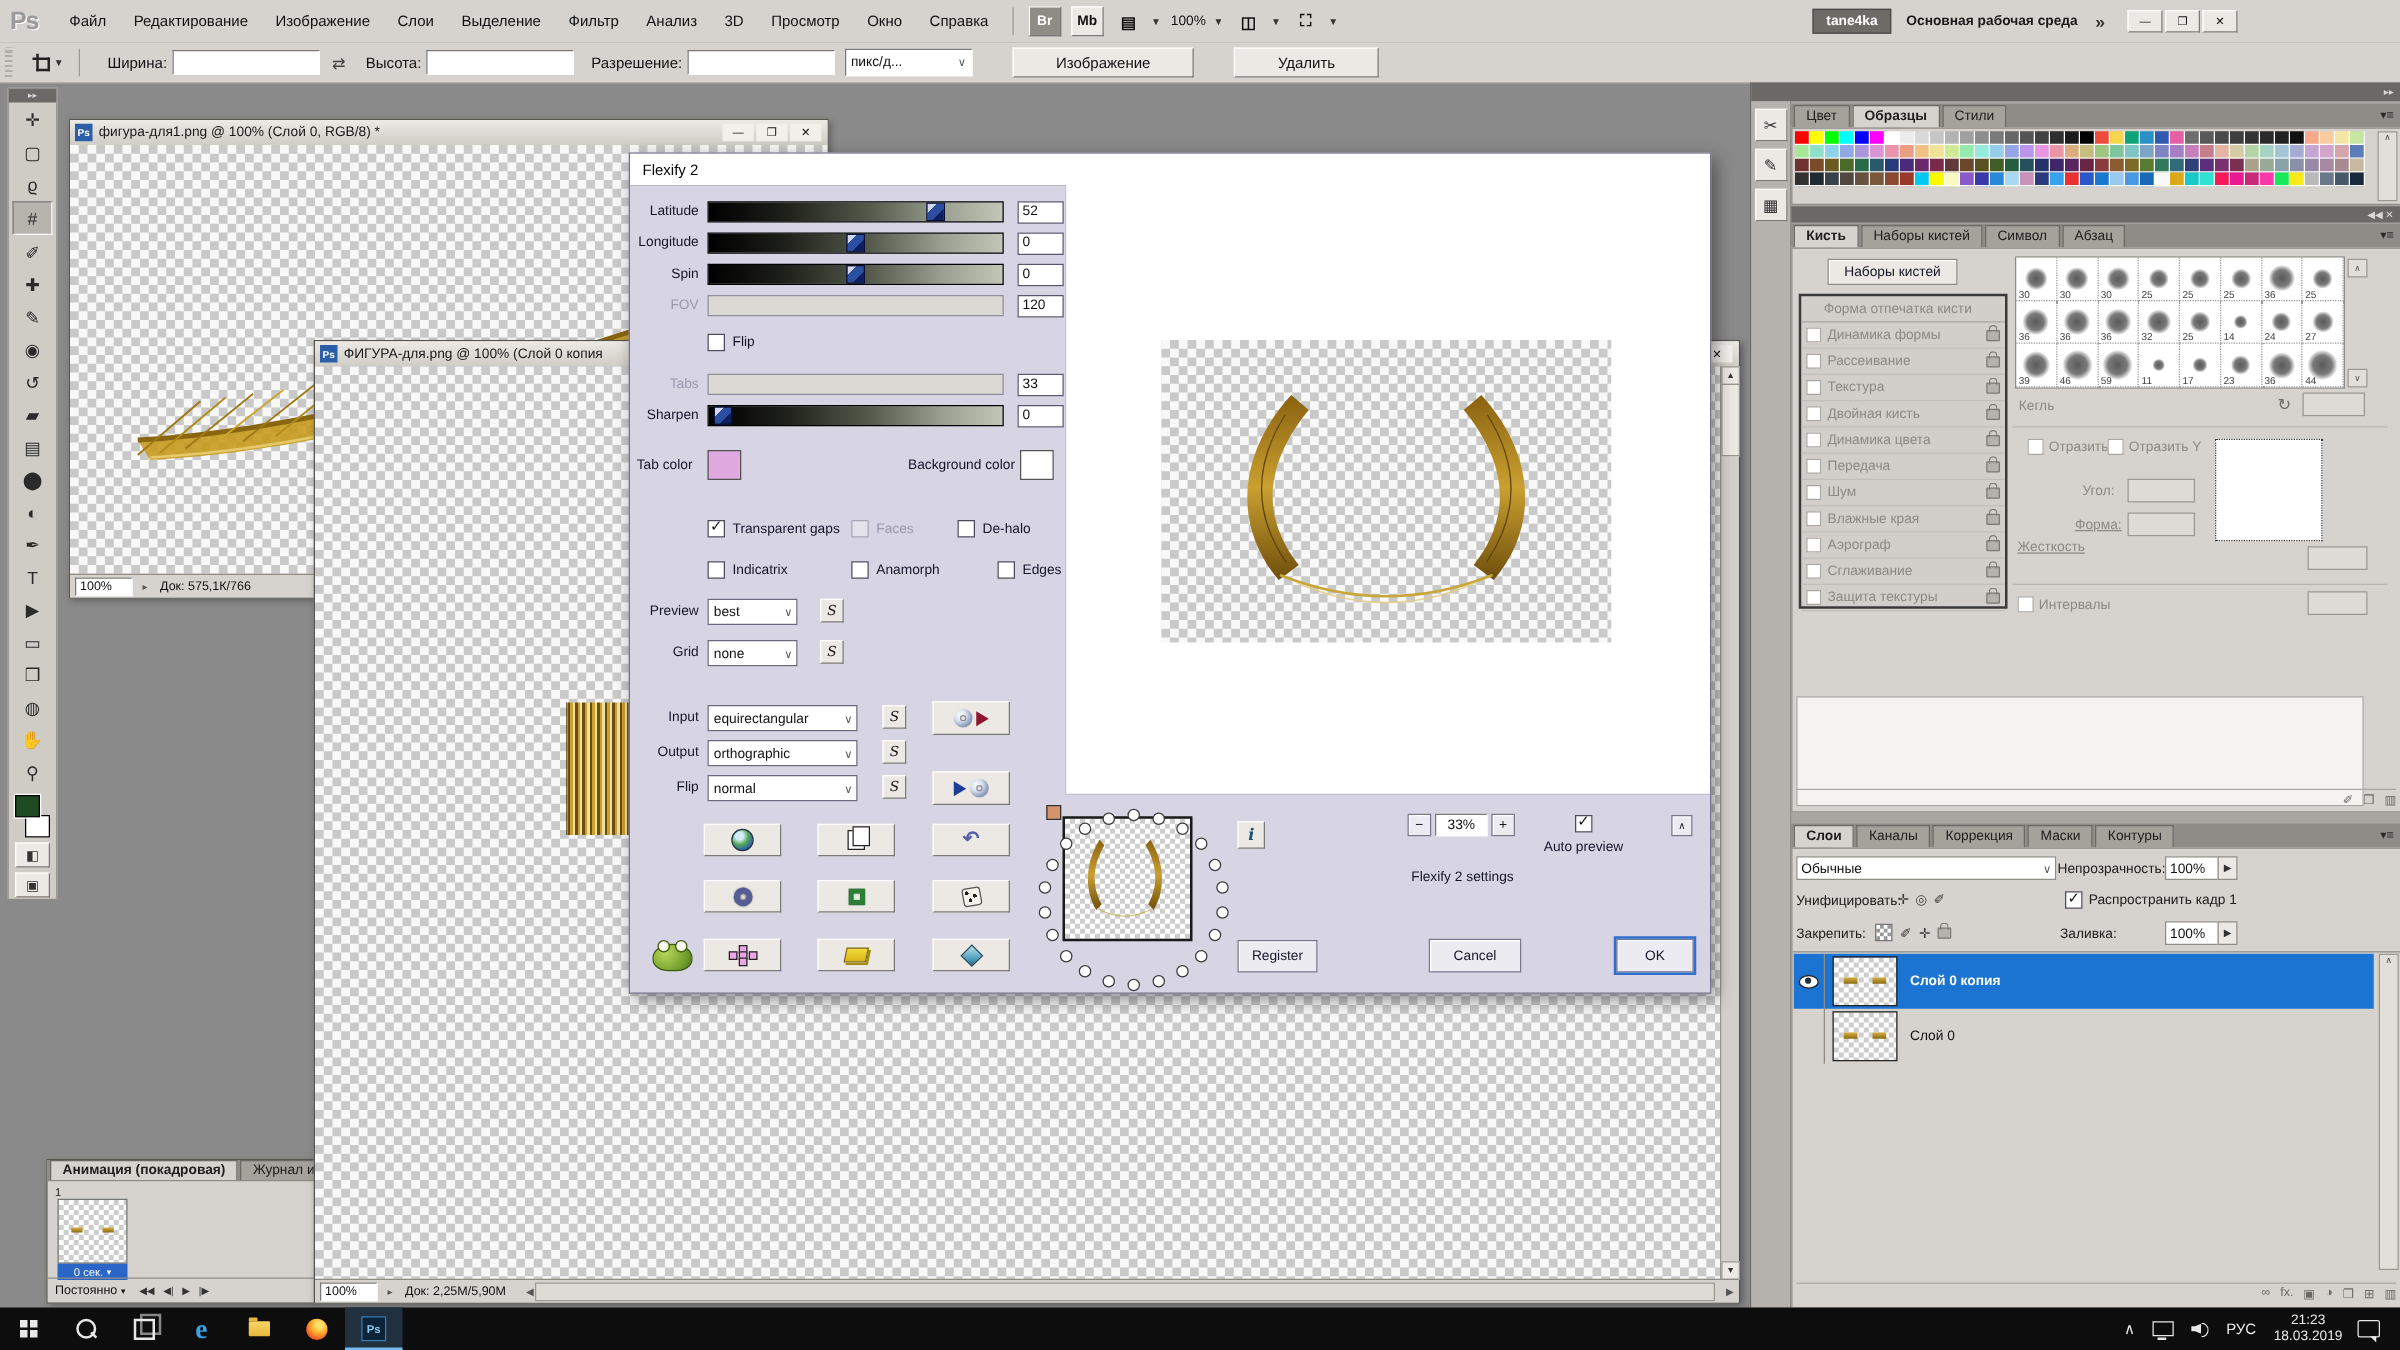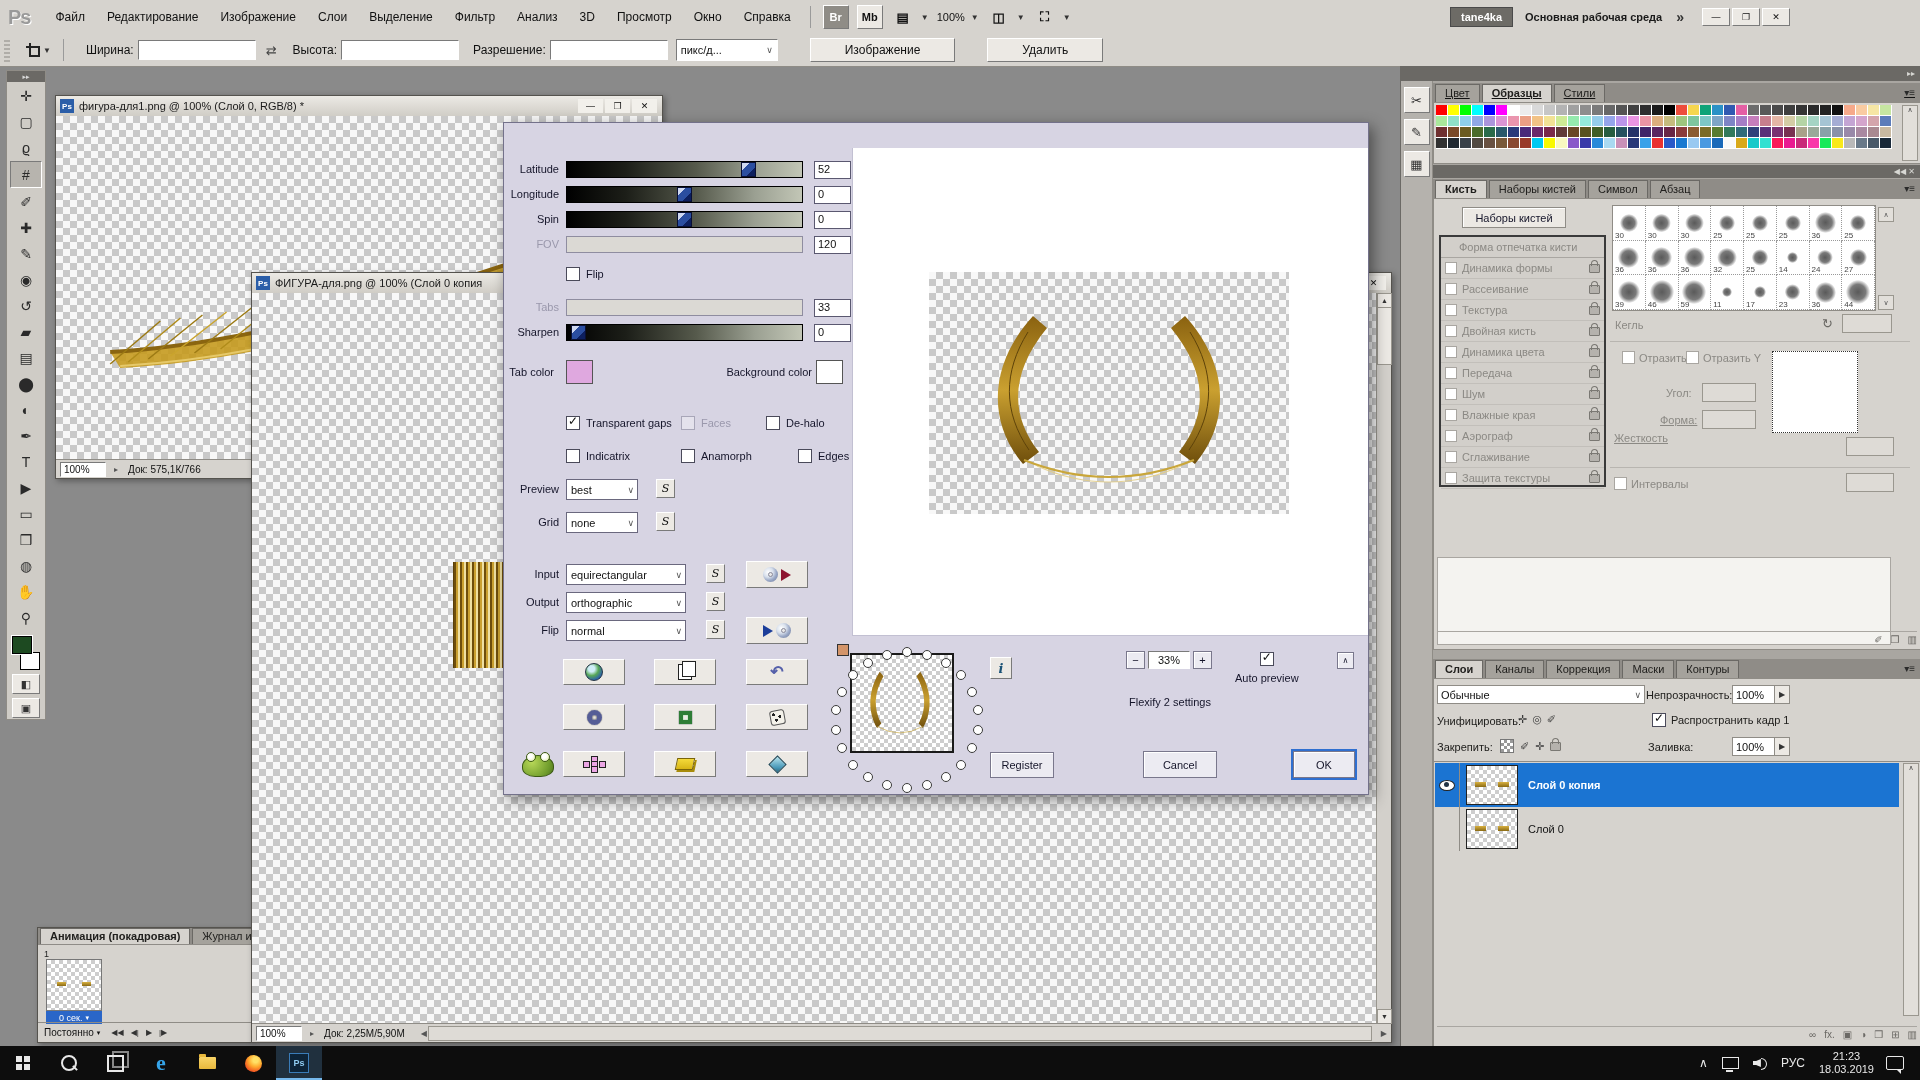--- a/index.html
+++ b/index.html
@@ -368,20 +368,23 @@
       <div class="zoom-box sunken">100%</div>
       <span class="mini-btn">▸</span>
       <span class="doc-info">Док: 2,25М/5,90М</span>
       <span class="mini-btn" style="margin-left:16px;">◀</span>
       <div class="hscroll-track"></div>
       <span class="mini-btn" style="margin-right:4px;">▶</span>
     </div>
   </div>
 
   <div id="dialog">
+    <div id="dlg-title">
+        <span>Flexify 2</span>
+      </div>
 
     <div id="dlg-preview">
       <div id="dlg-art" class="checker">
         <svg width="360" height="242" viewBox="0 0 360 242">
           <defs>
             <linearGradient id="goldv" x1="0" y1="0" x2="0" y2="1">
               <stop offset="0" stop-color="#8a6210"></stop>
                 <stop offset="0.5" stop-color="#caa030"></stop>
                 <stop offset="1" stop-color="#6e4e0c"></stop>
             </linearGradient>
@@ -598,21 +601,21 @@
   </div>
 
   <div id="dock">
     <div id="dock-topbar">▸▸</div>
     <div id="mini-strip">
         <div class="mini-ico raised">✂</div>
         <div class="mini-ico raised">✎</div>
         <div class="mini-ico raised">▦</div>
       </div>
 
-    <div class="ptabs" style="top:17px;text-decoration:underline;" id="swatch-tabs">
+    <div class="ptabs" style="top:17px;" id="swatch-tabs">
         <span class="ptab">Цвет</span>
         <span class="ptab active">Образцы</span>
         <span class="ptab">Стили</span>
         <span class="ptab-menu">▾≡</span>
       </div>
     <div class="pbody" style="top:36px;height:62px;">
       <div id="swatch-grid">
           <div class="swatch" style="background: rgb(255, 0, 0);"></div>
           <div class="swatch" style="background: rgb(255, 255, 0);"></div>
           <div class="swatch" style="background: rgb(0, 255, 0);"></div>

